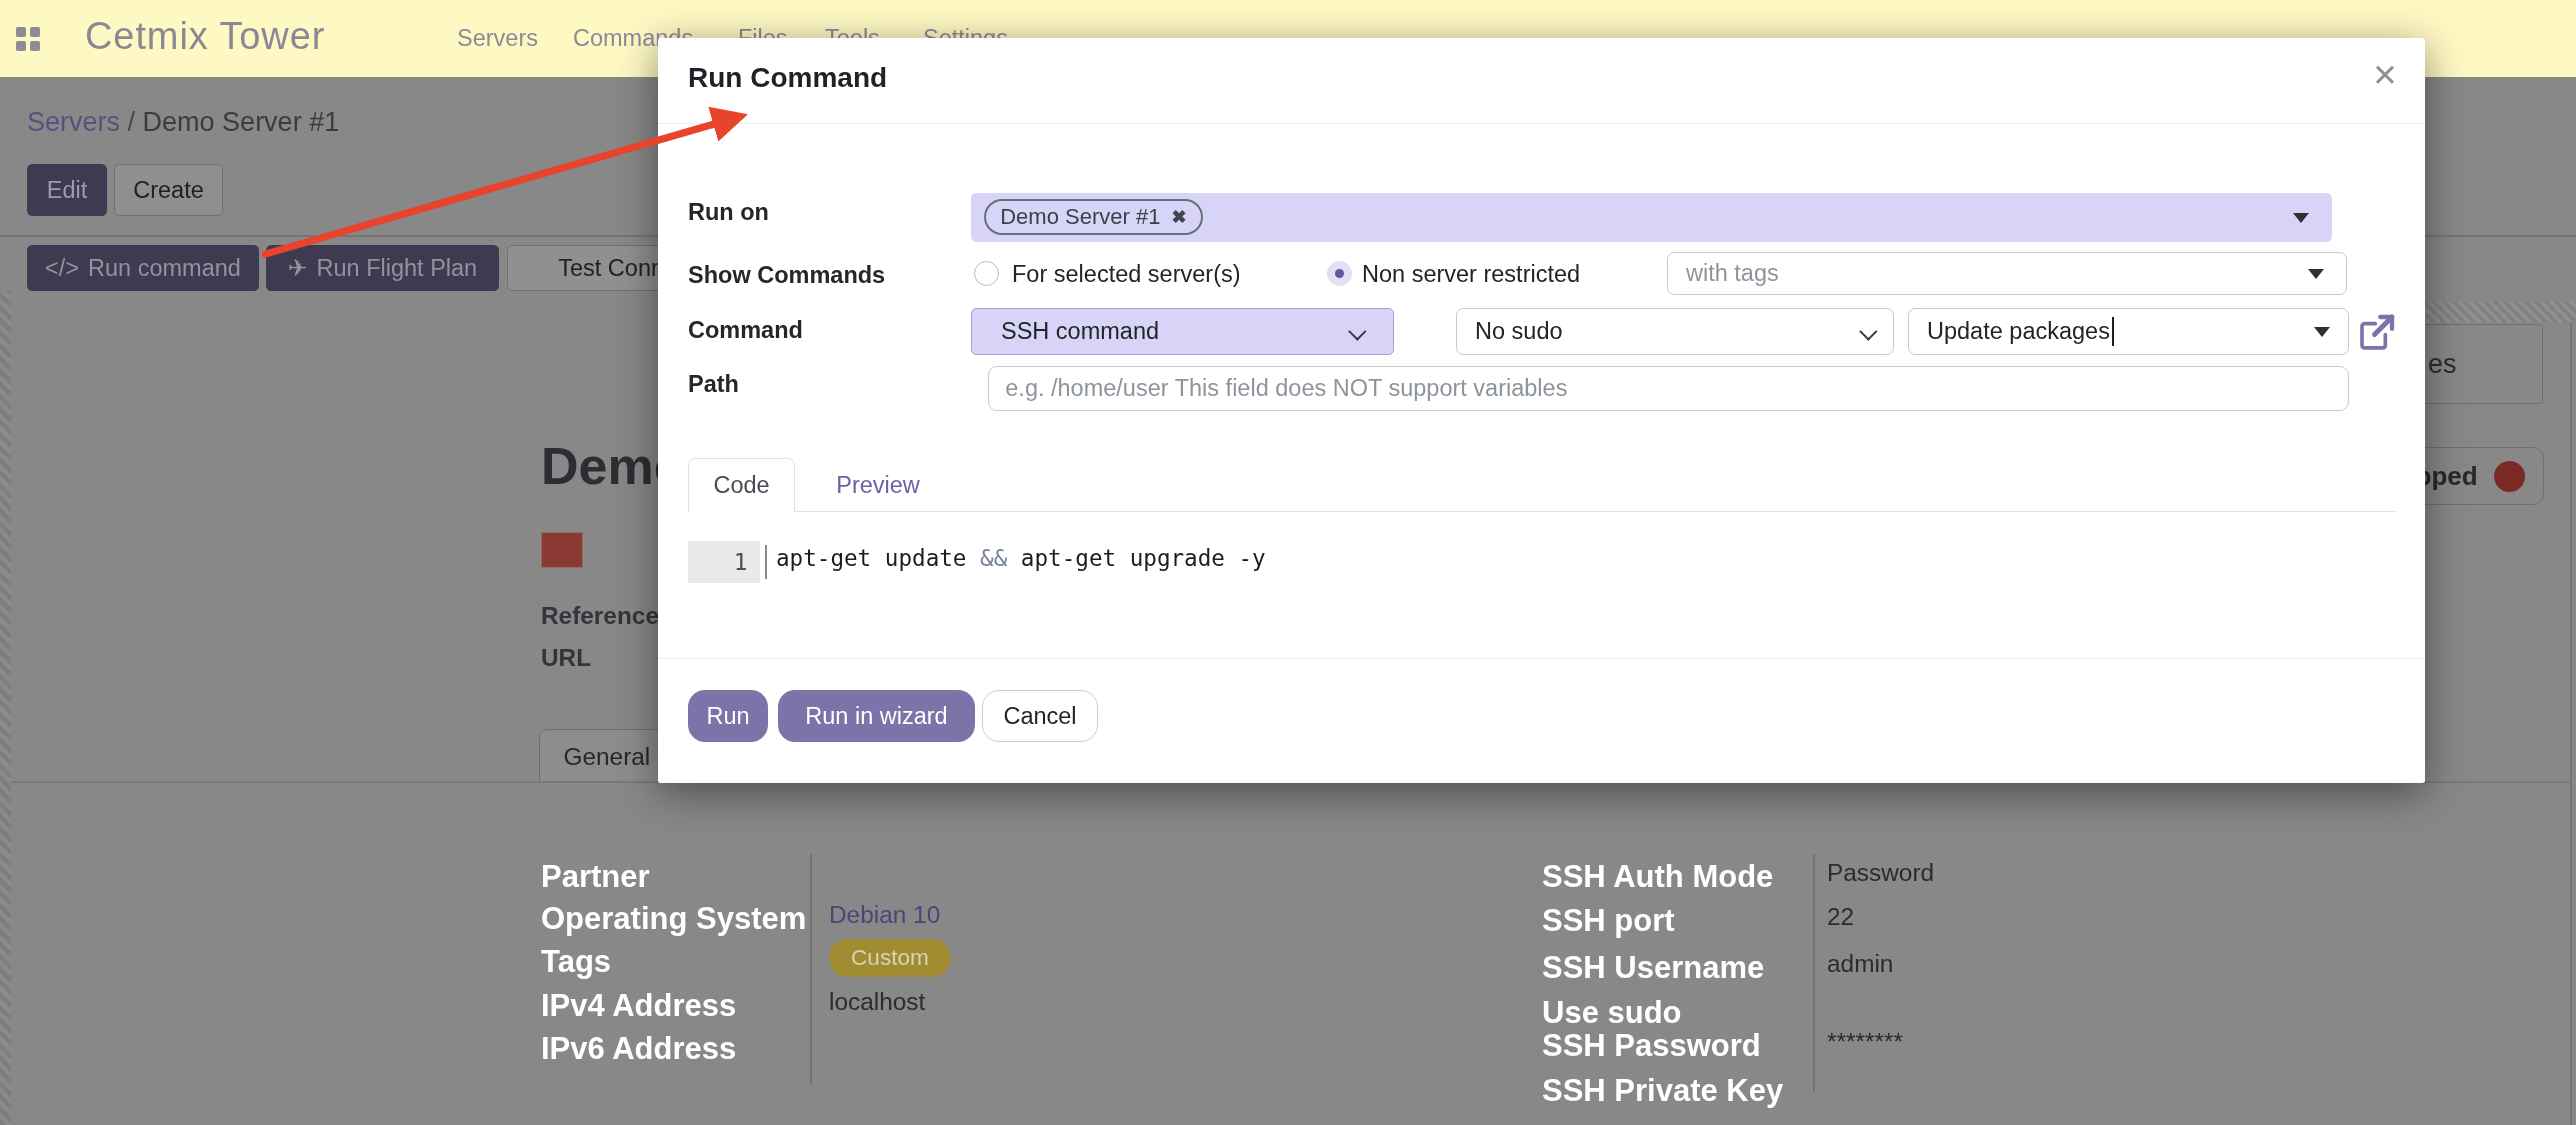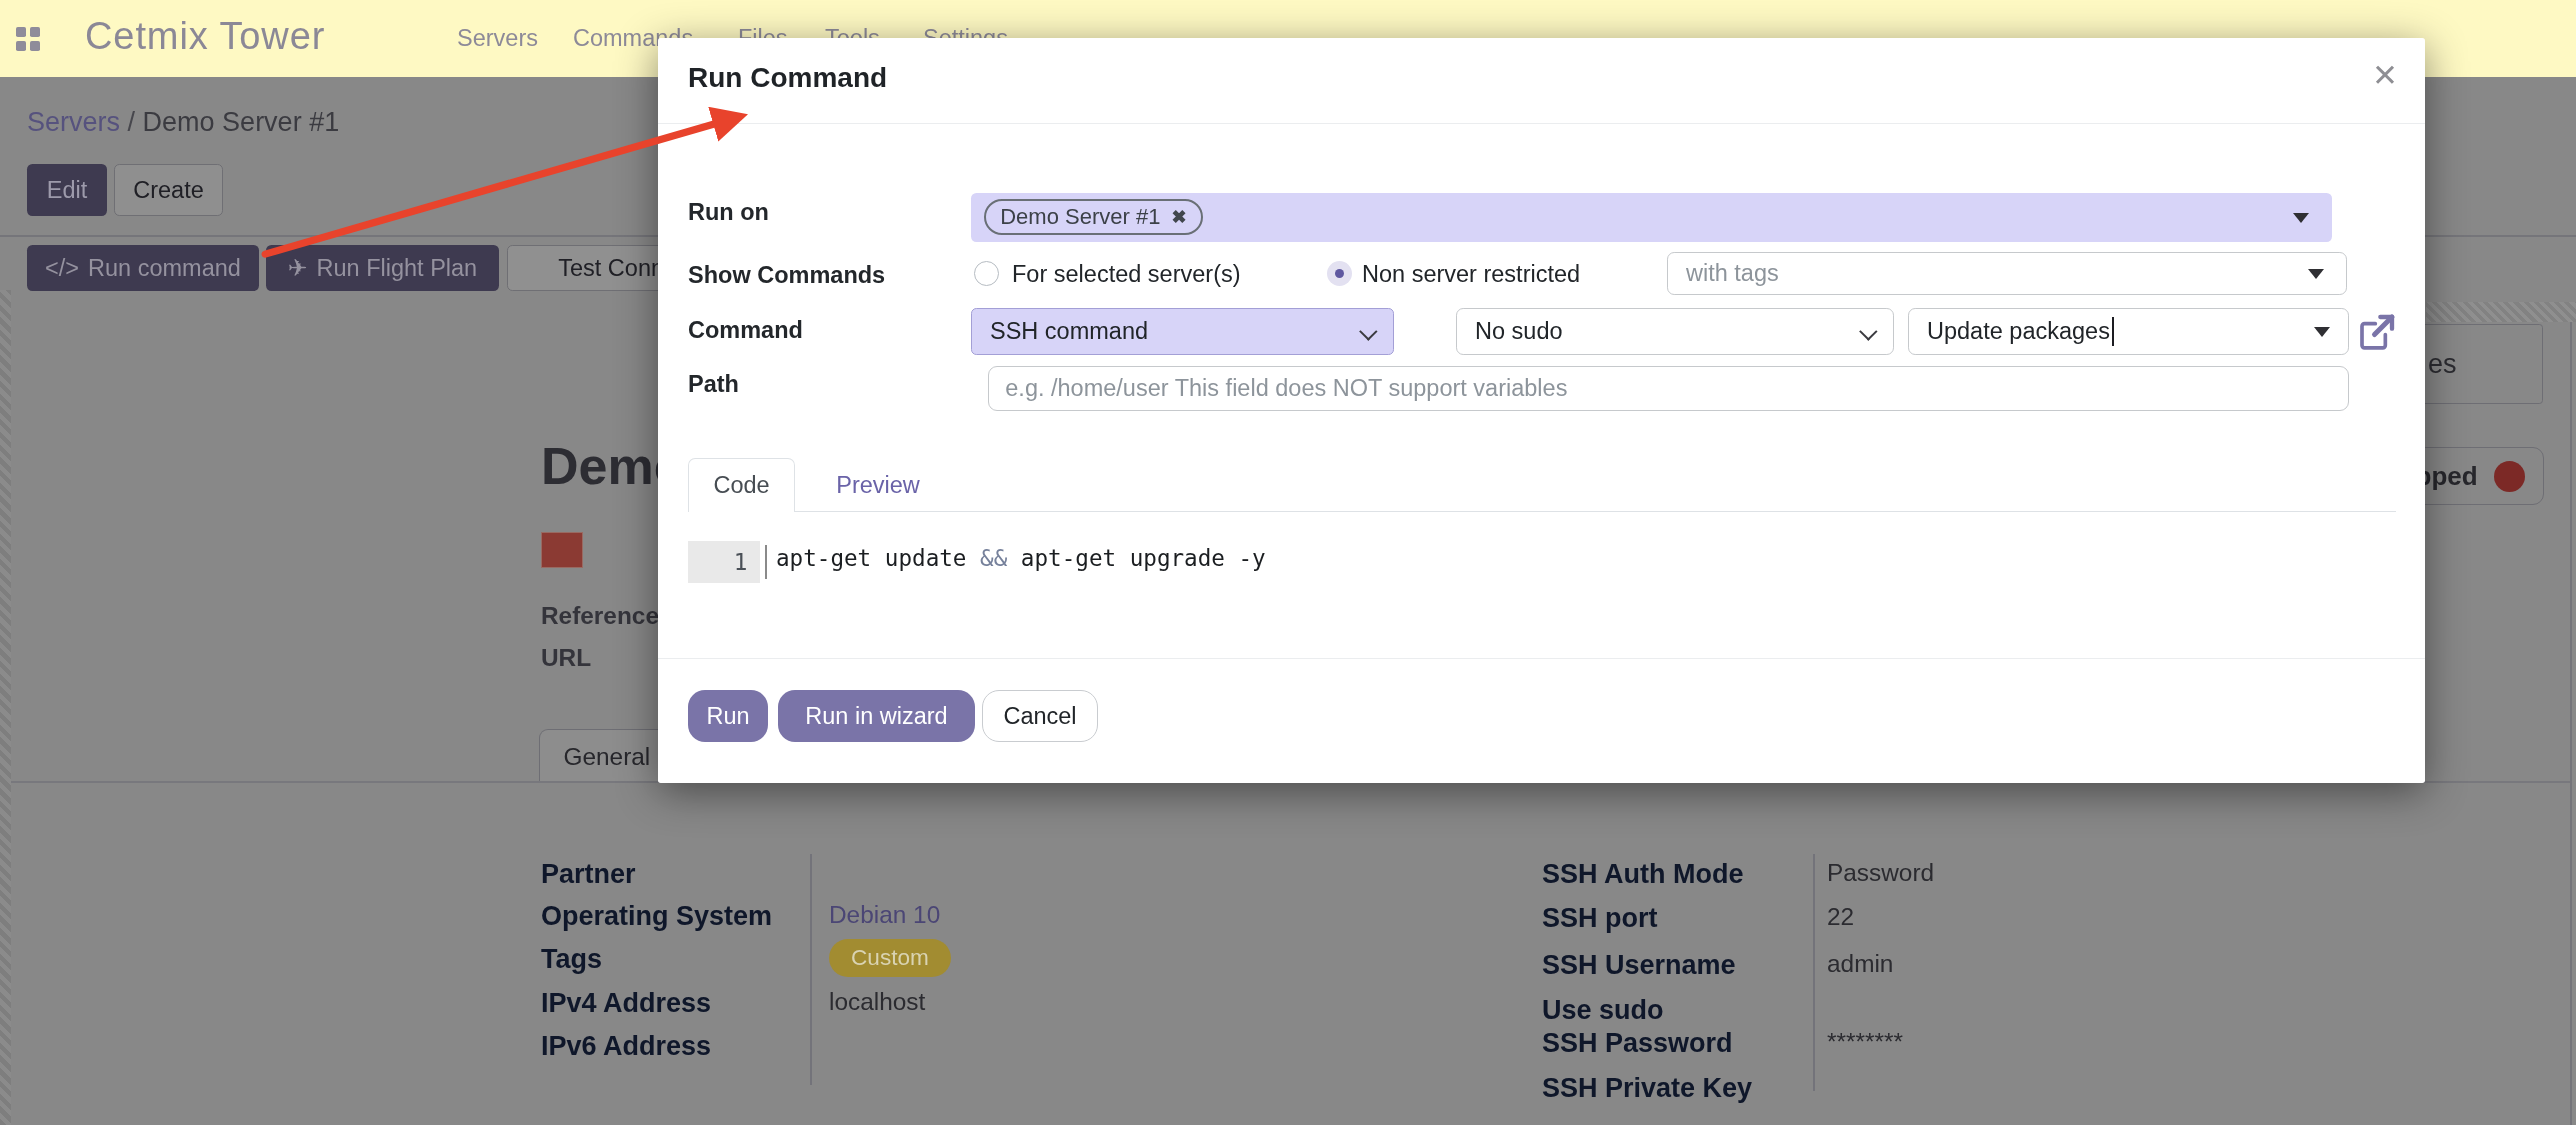--- a/index.html
+++ b/index.html
@@ -48,21 +48,21 @@
   #lbl-url { left:541px; top:644px; }
 
   #general-tab { left:539px; top:729px; width:270px; height:54px; background:#8d8d8d; border:1.4px solid #6e6e74; border-bottom:none; border-radius:9px 9px 0 0; display:flex; align-items:center; padding-left:23.5px; font-size:24.4px; color:#27272c; }
   #tabrow-line { left:11px; top:781px; width:2559px; height:1.8px; background:#78787d; }
 
   .vdiv { width:1.8px; background:#73737a; }
   #vdiv-left  { left:810px;  top:854px; height:231px; }
   #vdiv-right { left:1813px; top:854px; height:237px; }
 
   .info-row { white-space:nowrap; }
-  .info-row .lab { position:absolute; font-size:27px; font-weight:700; color:#0f172a; }
+  .info-row .lab { position:absolute; font-size:31px; font-weight:700; color:#ffffff; }
   .info-row .val { position:absolute; font-size:24.4px; color:#2b2b30; }
   .val-link { color:#4b4675 !important; }
   #tag-custom { left:829px; top:939px; height:38px; padding:0 22px; border-radius:20px; background:#a28c31; color:#d9d3b2; font-size:22.6px; display:flex; align-items:center; }
 
   
   #modal { left:658px; top:38px; width:1767px; height:745px; background:#ffffff; border-radius:2.7px; box-shadow:0 9px 41px rgba(0,0,0,0.45); z-index:10; }
   #modal .m { position:absolute; }
   #modal-title { left:30px; top:23.5px; font-size:28px; font-weight:600; color:#1f2327; }
   #modal-close { right:27px; top:22px; font-size:31px; color:#8e8e93; line-height:1; cursor:default; }
   #modal-header-line { left:0; top:85px; width:100%; height:1.4px; background:#ebedef; }
@@ -83,21 +83,21 @@
   #radio1 { left:316px; top:223px; } #radio1-lab { left:354px; top:223px; }
   #radio2 { left:669px; top:223px; } #radio2-lab { left:704px; top:223px; }
 
   .inp { border:1.4px solid #c6c9cc; border-radius:7.2px; background:#fff; display:flex; align-items:center;margin-left:17px; }
   .placeholder { color:#8d949b; font-size:23.5px; white-space:nowrap; }
   #with-tags { left:992px; top:214px; width:680px; height:43px; padding-left:18px; }
   #with-tags .caret-solid { position:absolute; right:22px; }
   #with-tags { position:absolute; }
 
   .chev { width:12.7px; height:12.7px; border-right:2.3px solid #3a3a3f; border-bottom:2.3px solid #3a3a3f; transform:rotate(45deg); }
-  #sel-type { left:313px; top:270px; width:423px; height:47px; background:#d7d4f8; border:1.4px solid #a39fd6; border-radius:5.4px; display:flex; align-items:center; padding:0 18px; justify-content:space-between; }
+  #sel-type { left:313px; top:270px; width:423px; height:47px; background:#d7d4f8; border:1.4px solid #a39fd6; border-radius:5.4px; display:flex; align-items:center; padding:0 29px; justify-content:space-between; }
   #sel-sudo { left:781px; top:270px; width:438px; height:47px; padding:0 18px; justify-content:space-between; }
   .sel-text { font-size:23.5px; color:#212529; white-space:nowrap; }
   #inp-command { left:1233px; top:270px; width:441px; height:47px; padding:0 18px; }
   #inp-command .cursor { width:1.8px; height:29px; background:#1d1d22; margin-left:1.8px; }
   #inp-command .caret-solid { margin-left:auto; }
   #ext-link { left:1699px; top:274px; width:40px; height:40px; }
 
   #path-input { left:313px; top:328px; width:1361px; height:45px; border-radius:9px; padding-left:16.3px; }
 
   #tab-code { left:30px; top:420px; width:107px; height:54px; background:#fff; border:1.4px solid #dee2e6; border-bottom:none; border-radius:7.2px 7.2px 0 0; display:flex; align-items:center; justify-content:center; font-size:23.5px; color:#474d53; font-weight:500; z-index:2; }

